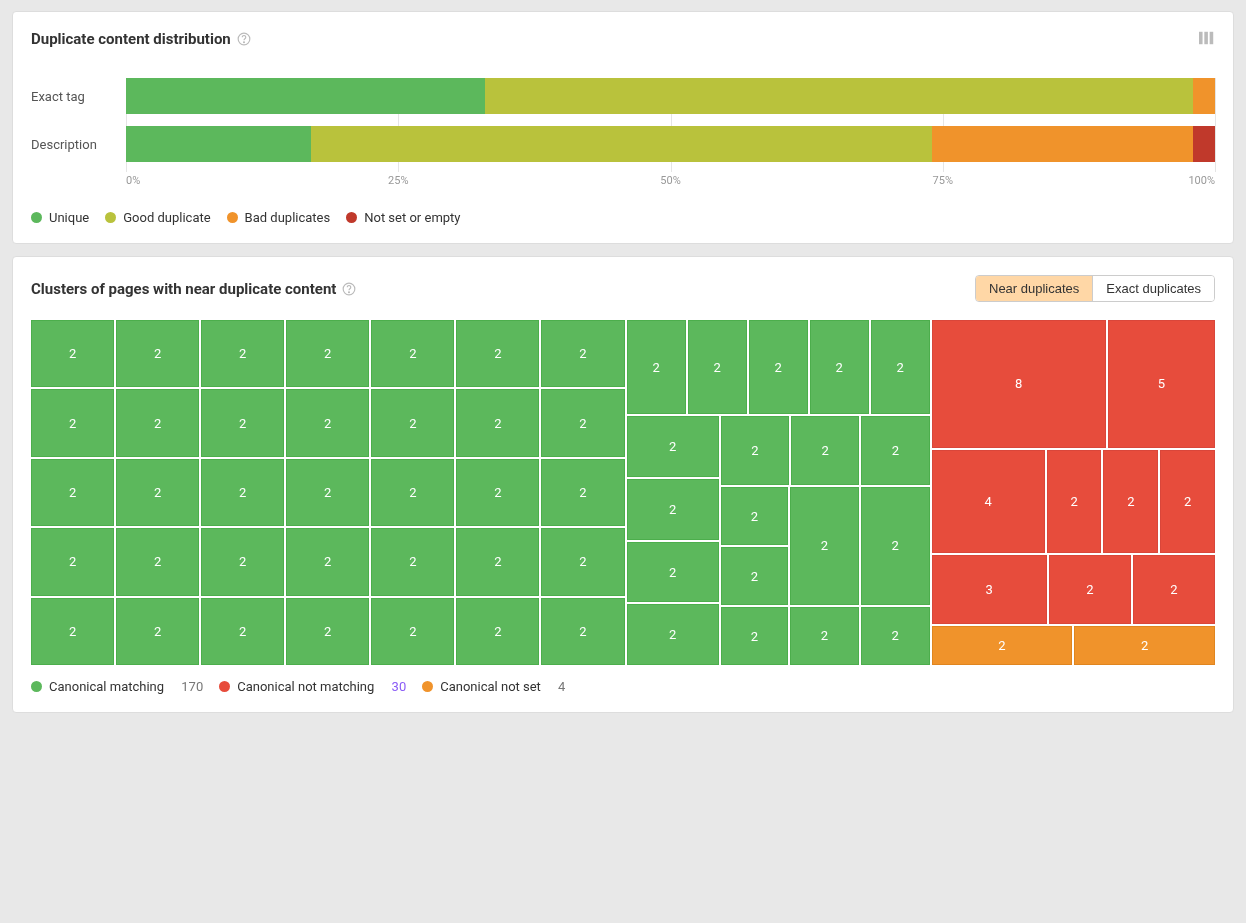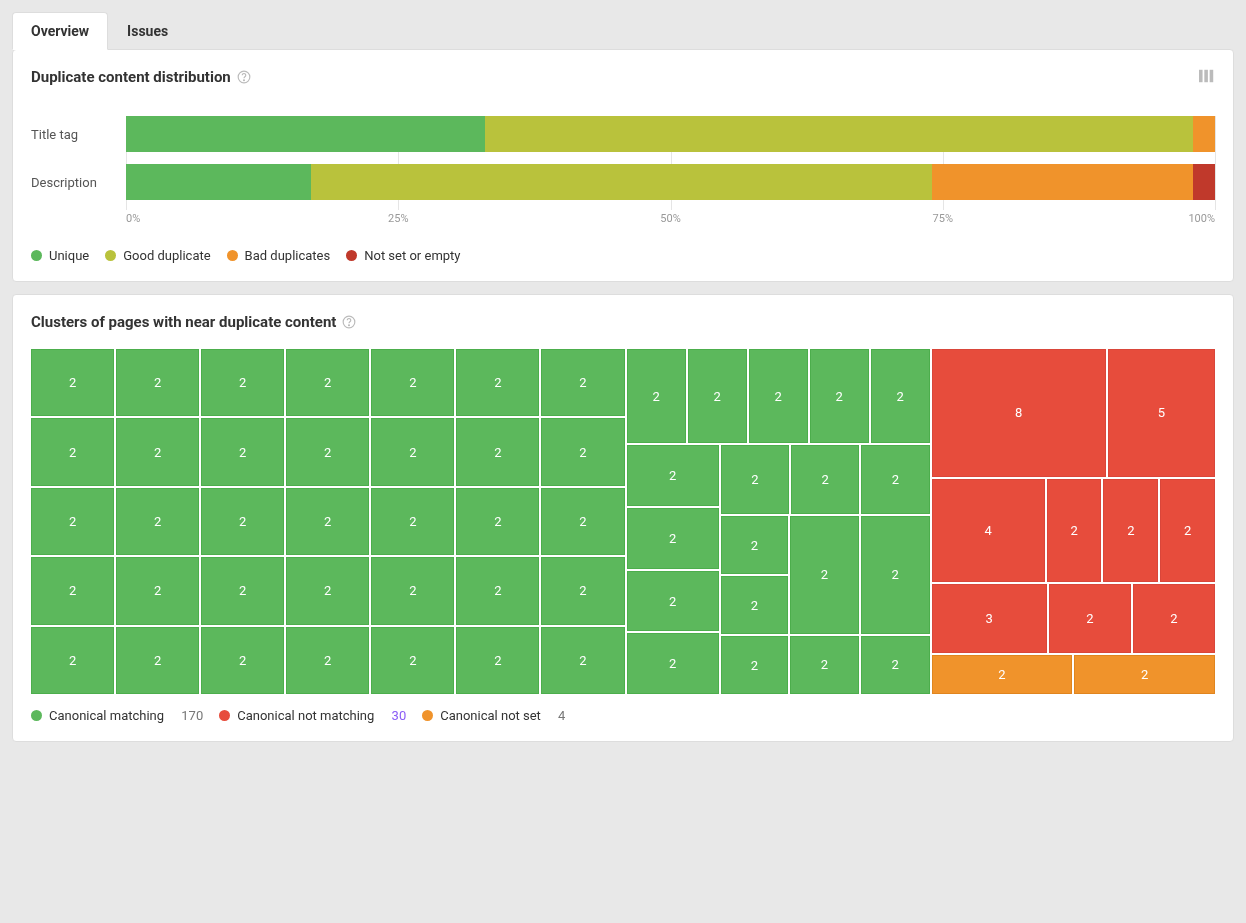--- a/index.html
+++ b/index.html
@@ -228,24 +228,20 @@
     font-size: 13px;
     color: #333;
   }
 </style>
 </head>
 <body>
 
 <div class="page">
 
 
-  <div class="tabs">
-    <div class="tab active">Overview</div>
-    <div class="tab">Issues</div>
-  </div>
 
   <div class="panel first">
     <div class="panel-header">
       <div class="panel-title">
         <span>Duplicate content distribution</span>
         <span class="help-icon">
           <svg width="14" height="14" viewBox="0 0 24 24" fill="none" stroke="currentColor" stroke-width="2">
               <circle cx="12" cy="12" r="10"></circle>
               <path d="M9 9a3 3 0 1 1 4.5 2.6C12.5 12.5 12 13 12 14"></path>
               <circle cx="12" cy="17.5" r="0.8" fill="currentColor"></circle>
@@ -262,21 +258,21 @@
     </div>
 
     <div class="bar-chart">
       <div class="bar-grid" style="left:0"></div>
       <div class="bar-grid" style="left:25%"></div>
       <div class="bar-grid" style="left:50%"></div>
       <div class="bar-grid" style="left:75%"></div>
       <div class="bar-grid" style="left:100%"></div>
 
       <div class="bar-row">
-        <div class="bar-label">Title tag</div>
+        <div class="bar-label">Exact tag</div>
         <div class="bar-track">
           <div class="seg c-unique" style="width:33%"></div>
           <div class="seg c-good" style="width:65%"></div>
           <div class="seg c-bad" style="width:2%"></div>
         </div>
       </div>
       <div class="bar-row">
         <div class="bar-label">Description</div>
         <div class="bar-track">
           <div class="seg c-unique" style="width:17%"></div>
@@ -319,20 +315,24 @@
     <div class="panel-header" style="margin-bottom:18px">
       <div class="panel-title">
         <span>Clusters of pages with near duplicate content</span>
         <span class="help-icon">
           <svg width="14" height="14" viewBox="0 0 24 24" fill="none" stroke="currentColor" stroke-width="2">
               <circle cx="12" cy="12" r="10"></circle>
               <path d="M9 9a3 3 0 1 1 4.5 2.6C12.5 12.5 12 13 12 14"></path>
               <circle cx="12" cy="17.5" r="0.8" fill="currentColor"></circle>
             </svg>
         </span>
+      </div>
+      <div class="toggle">
+        <button class="toggle-btn active">Near duplicates</button>
+        <button class="toggle-btn">Exact duplicates</button>
       </div>
     </div>
 
     <div class="treemap">
 
       <div class="tm-col" style="flex:85">
         <div class="tm-cell tm-green">2</div>
         <div class="tm-cell tm-green">2</div>
         <div class="tm-cell tm-green">2</div>
         <div class="tm-cell tm-green">2</div>

